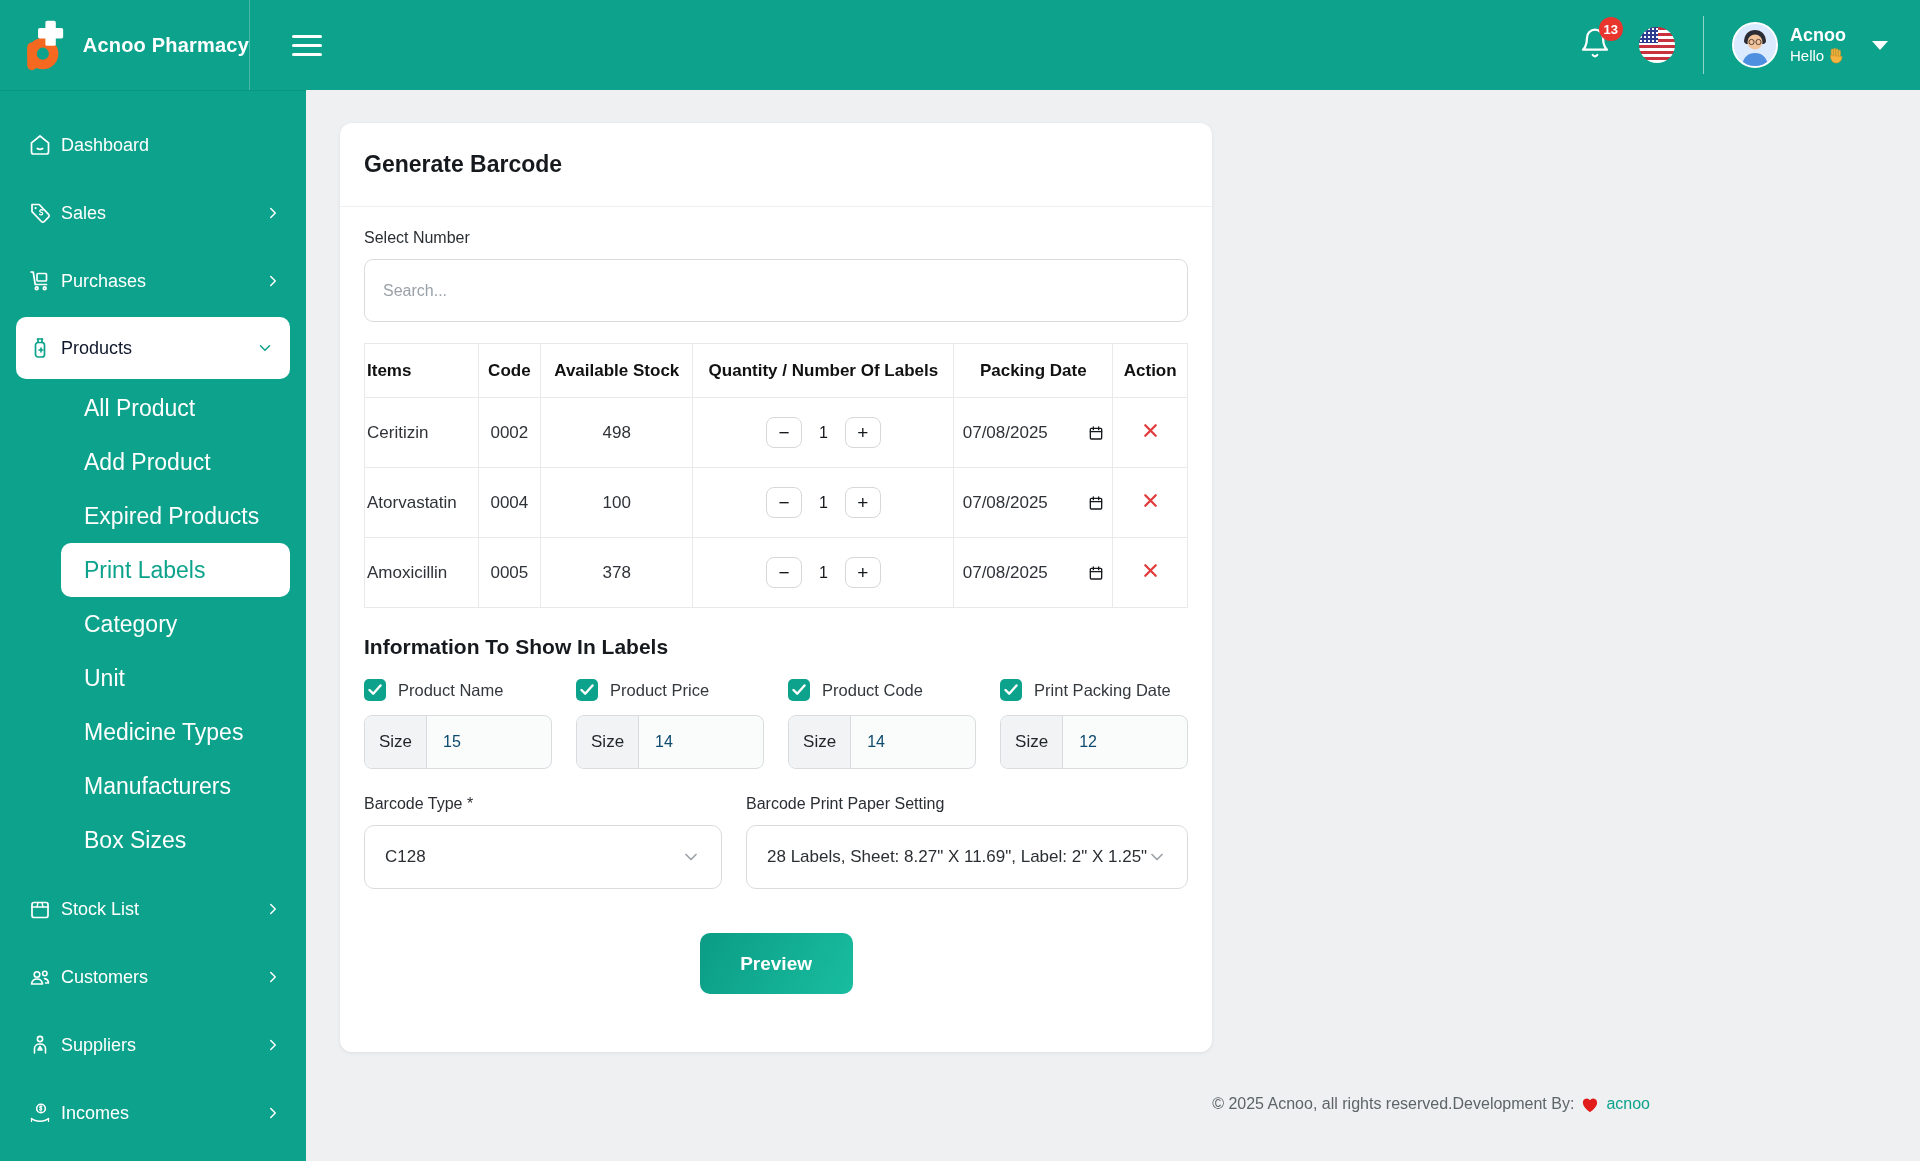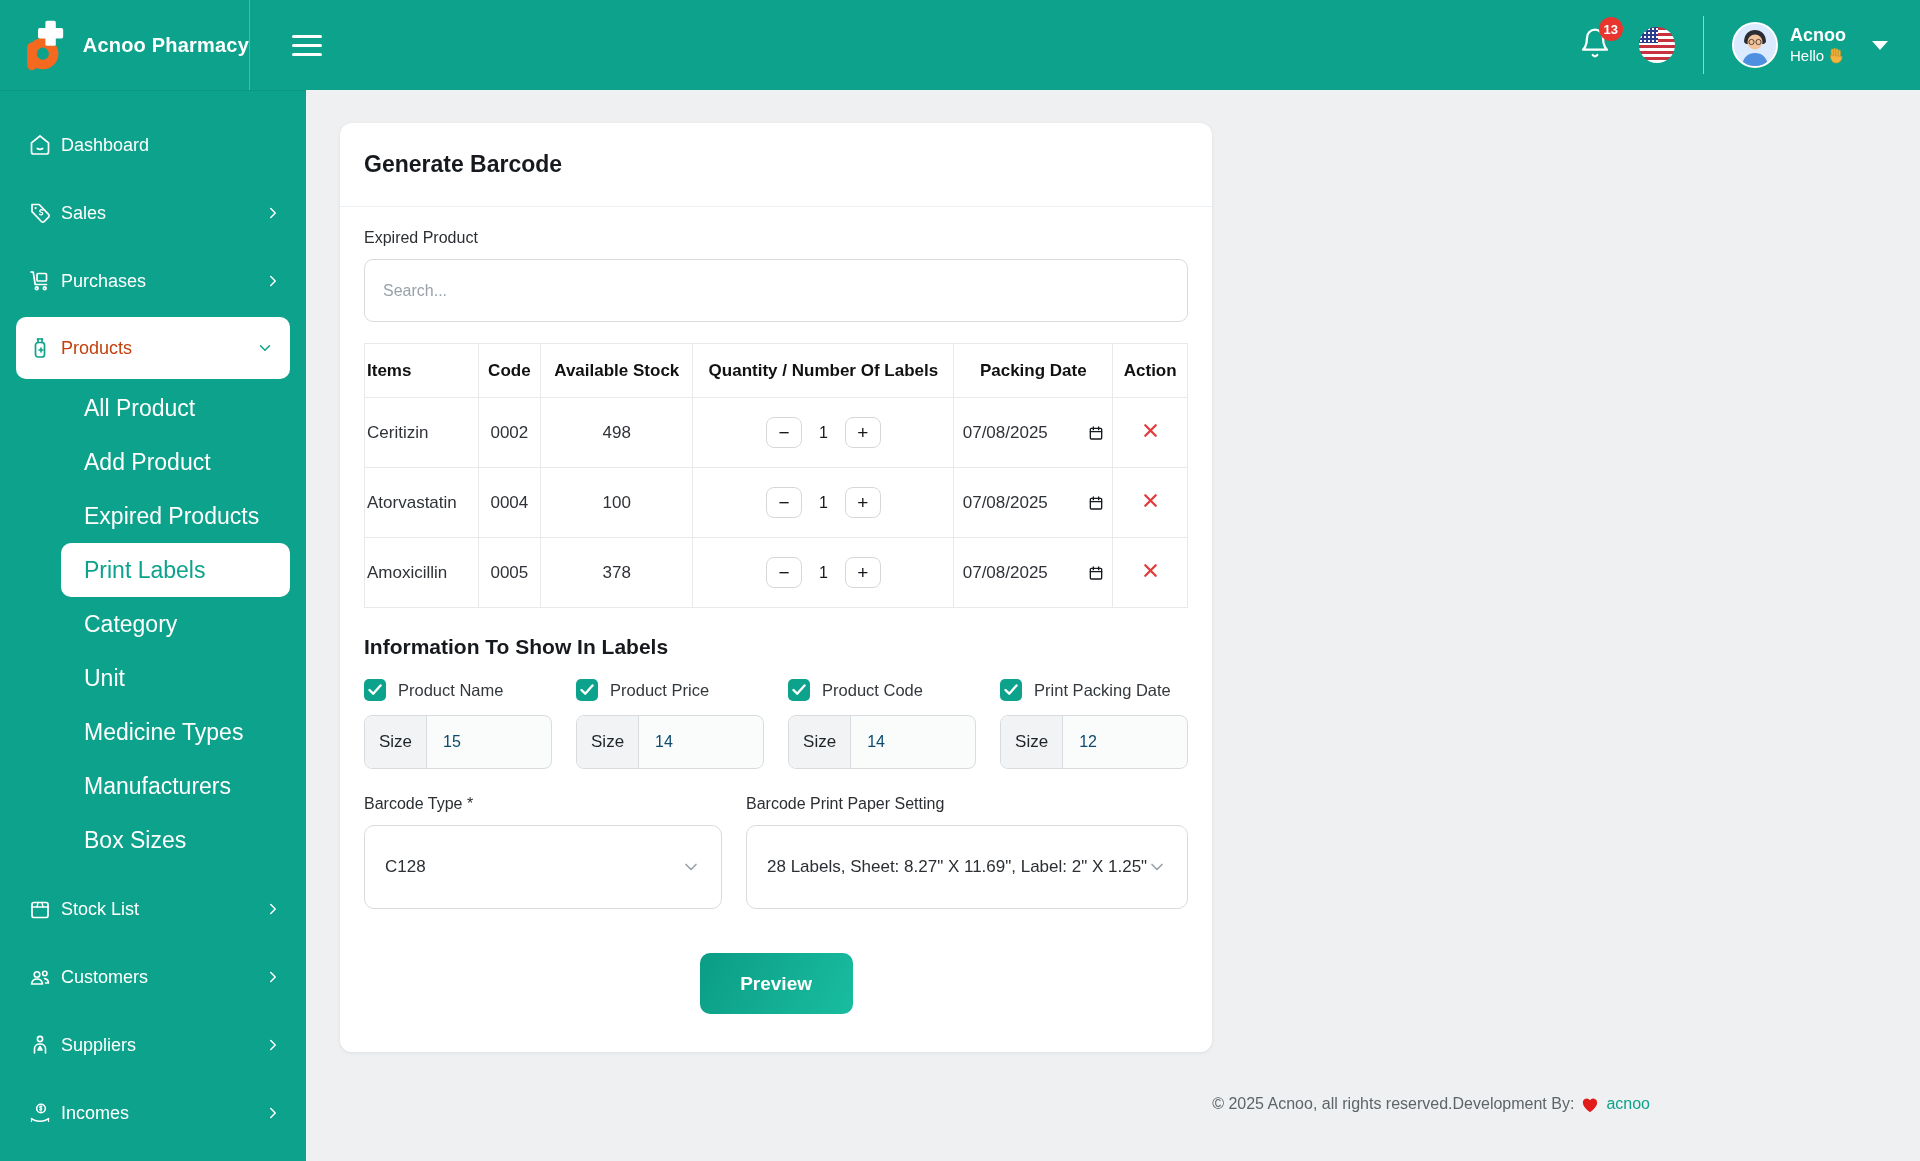--- a/index.html
+++ b/index.html
@@ -32,21 +32,21 @@
   .user-hello { font-size:15px; display:flex; align-items:center; gap:4px; }
   .caret-down { width:0; height:0; border-left:8px solid transparent; border-right:8px solid transparent;
     border-top:9px solid #fff; margin-left:14px; }
 
   
   .sidebar { position:fixed; top:90px; left:0; width:306px; height:1071px;
     background:#0ca28b; border-top:1px solid rgba(0,0,0,.07); padding-top:20px; }
   .nav-item { height:68px; display:flex; align-items:center; gap:9px; padding:0 24px 0 28px;
     color:#fff; font-size:18px; cursor:pointer; }
   .nav-item .chev { margin-left:auto; }
-  .nav-item.active-parent { background:#fff; color:#c2410c; border-radius:10px;
+  .nav-item.active-parent { background:#fff; color:#0f172a; border-radius:10px;
     margin:2px 16px; height:62px; padding:0 16px 0 12px; font-weight:500; }
   .submenu-item { height:54px; display:flex; align-items:center; padding-left:84px;
     color:#fff; font-size:23px; cursor:pointer; }
   .submenu-item.active { background:#fff; color:#0ca28b; border-radius:10px;
     margin:0 16px 0 61px; padding-left:23px; font-weight:500; }
   .icon24 { width:24px; height:24px; flex:0 0 auto; }
 
   
   .main { margin-left:306px; width:1614px; height:1071px; margin-top:90px;
     padding:33px 32px 0 34px; display:flex; }
@@ -80,21 +80,21 @@
   .checkbox { width:22px; height:22px; border-radius:5px; background:#0ca28b;
     display:inline-flex; align-items:center; justify-content:center; flex:0 0 auto; }
   .check-label { font-size:16.5px; color:#33383d; }
   .size-group { margin-top:14px; display:flex; align-items:stretch; height:54px;
     border:1px solid #d9dcdf; border-radius:8px; overflow:hidden; background:#fafbfb; }
   .size-prefix { background:#f2f3f5; border-right:1px solid #d9dcdf; display:flex; align-items:center;
     padding:0 14px; font-size:17px; color:#1f2429; }
   .size-value { display:flex; align-items:center; padding:0 16px; font-size:16px; color:#0c4a6e; flex:1; }
 
   .selects-row { display:grid; grid-template-columns:358px 1fr; gap:24px; margin-top:26px; }
-  .select-box { margin-top:12px; height:84px; border:1px solid #d9dcdf; border-radius:10px;
+  .select-box { margin-top:12px; height:64px; border:1px solid #d9dcdf; border-radius:10px;
     display:flex; align-items:center; justify-content:space-between; padding:0 20px; cursor:pointer; background:#fff; }
   .select-value { font-size:17px; color:#2b2f33; }
 
   .preview-wrap { display:flex; justify-content:center; margin-top:44px; }
   .preview-btn { width:153px; height:61px; border:none; border-radius:10px; cursor:pointer;
     background:linear-gradient(120deg,#0b9c85,#19bda0); color:#fff; font-size:19px; font-weight:700;
     font-family:"Liberation Sans",sans-serif; }
 
   .footer { margin-top:auto; height:108px; display:flex; align-items:center; justify-content:space-between;
     font-size:16px; color:#5d6569; padding-bottom:6px; }
@@ -286,21 +286,21 @@
       </svg>
   </div>
 </nav>
 
 <div class="main">
   <div class="card">
     <div class="card-header">
       <h1 class="page-title">Generate Barcode</h1>
     </div>
     <div class="card-body">
-      <label class="field-label">Expired Product</label>
+      <label class="field-label">Select Number</label>
       <input class="search-input" type="text" placeholder="Search..." style="">
 
       <table class="products">
         <thead>
           <tr>
             <th class="col-items">Items</th>
             <th class="col-code">Code</th>
             <th class="col-stock">Available Stock</th>
             <th class="col-qty">Quantity / Number Of Labels</th>
             <th class="col-date">Packing Date</th>

